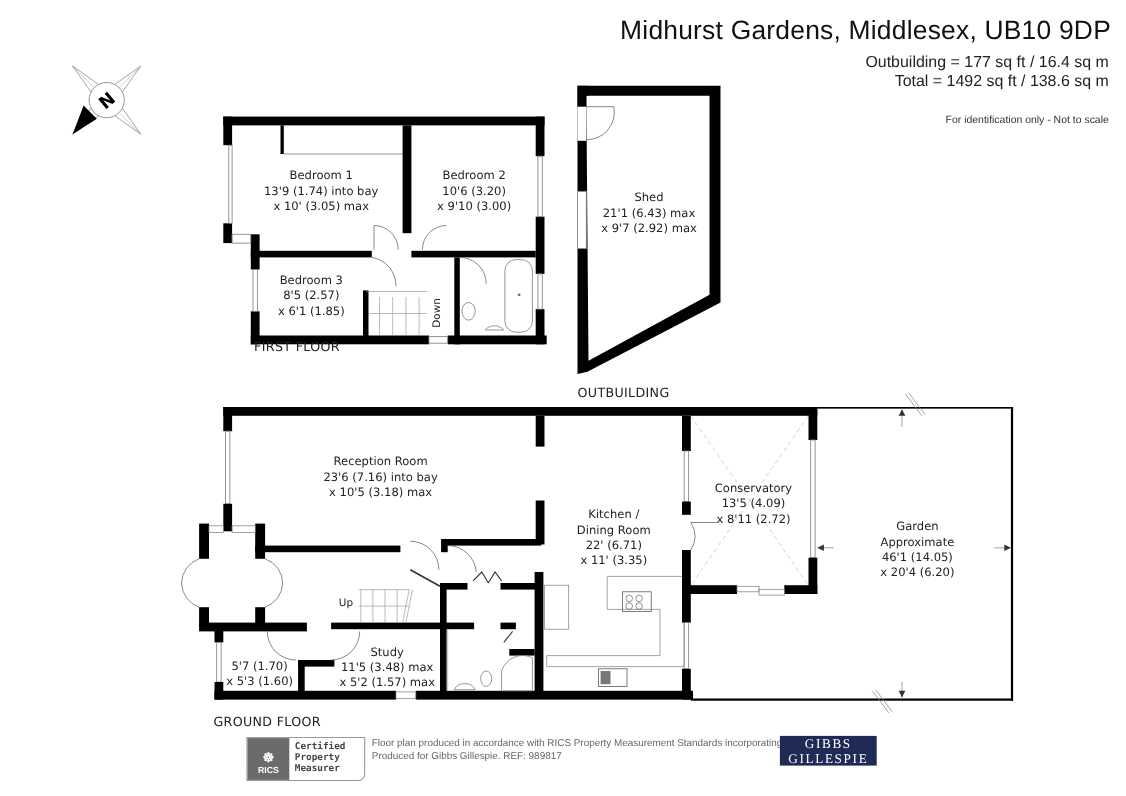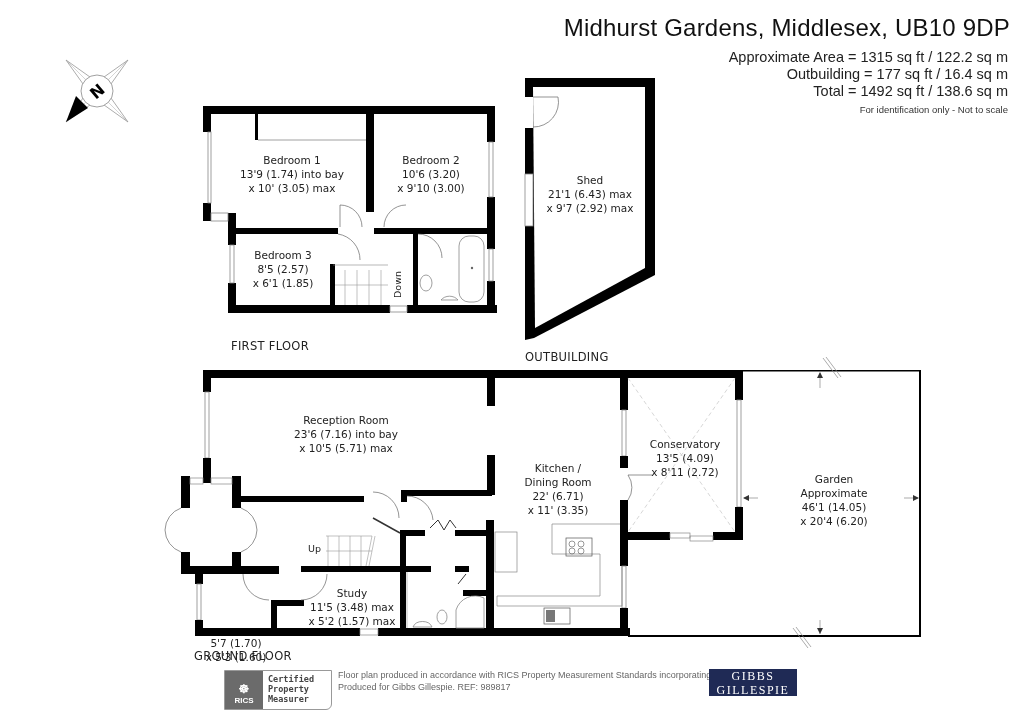--- a/index.html
+++ b/index.html
@@ -16,21 +16,20 @@
   .rics-logo { width:38px; height:38px; background:#6b6b6b; color:#fff; font-family:"Liberation Sans", sans-serif; font-size:8px; font-weight:bold; display:flex; flex-direction:column; align-items:center; justify-content:flex-end; padding-bottom:4px; box-sizing:border-box; }
   .rics-text { padding:3px 5px; font-family:"DejaVu Sans Mono", monospace; font-size:8.5px; line-height:10px; color:#444; font-weight:bold; }
   .footer-text { position:absolute; left:338px; top:670px; font-family:"Liberation Sans", sans-serif; font-size:9px; line-height:11.5px; color:#666; }
   .gg { position:absolute; left:709px; top:669px; width:88px; height:27px; background:#1f2a55; color:#fff; font-family:"Liberation Serif", serif; font-size:12px; line-height:14px; text-align:center; letter-spacing:1.5px; display:flex; flex-direction:column; justify-content:center; }
 </style>
 </head>
 <body>
 
 <div class="title">Midhurst Gardens, Middlesex, UB10 9DP</div>
 <div class="area">
-  <div>Approximate Area = 1315 sq ft / 122.2 sq m</div>
   <div>Outbuilding = 177 sq ft / 16.4 sq m</div>
   <div>Total = 1492 sq ft / 138.6 sq m</div>
 </div>
 <div class="disclaimer">For identification only - Not to scale</div>
 
 <svg class="plan" width="1024" height="724" viewBox="0 0 1024 724">
 
   <g>
     <polygon points="66,60 97,82 128,60 106,91 128,122 97,100 66,122 88,91" fill="none" stroke="#888" stroke-width="0.7"></polygon>
     <line x1="66" y1="60" x2="128" y2="122" stroke="#aaa" stroke-width="0.5"></line>
@@ -221,52 +220,52 @@
   <div>Bedroom 2</div>
   <div>10'6 (3.20)</div>
   <div>x 9'10 (3.00)</div>
 </div>
 <div class="lbl" style="left:283px; top:248px;">
   <div>Bedroom 3</div>
   <div>8'5 (2.57)</div>
   <div>x 6'1 (1.85)</div>
 </div>
 <div class="down" style="left:392px; top:298px;">Down</div>
-<div class="floor" style="left:231px; top:339px;">FIRST FLOOR</div>
+<div class="floor" style="left:231px; top:308px;">FIRST FLOOR</div>
 
 <div class="lbl" style="left:590px; top:173px;">
   <div>Shed</div>
   <div>21'1 (6.43) max</div>
   <div>x 9'7 (2.92) max</div>
 </div>
 <div class="floor" style="left:525px; top:350px;">OUTBUILDING</div>
 
 <div class="lbl" style="left:346px; top:413px;">
   <div>Reception Room</div>
   <div>23'6 (7.16) into bay</div>
-  <div>x 10'5 (5.71) max</div>
+  <div>x 10'5 (3.18) max</div>
 </div>
 <div class="lbl" style="left:558px; top:461px;">
   <div>Kitchen /</div>
   <div>Dining Room</div>
   <div>22' (6.71)</div>
   <div>x 11' (3.35)</div>
 </div>
 <div class="lbl" style="left:685px; top:437px;">
   <div>Conservatory</div>
   <div>13'5 (4.09)</div>
   <div>x 8'11 (2.72)</div>
 </div>
 <div class="lbl" style="left:834px; top:472px;">
   <div>Garden</div>
   <div>Approximate</div>
   <div>46'1 (14.05)</div>
   <div>x 20'4 (6.20)</div>
 </div>
-<div class="lbl" style="left:236px; top:599px;margin-top:37px;">
+<div class="lbl" style="left:236px; top:599px;">
   <div>5'7 (1.70)</div>
   <div>x 5'3 (1.60)</div>
 </div>
 <div class="lbl" style="left:352px; top:586px;">
   <div>Study</div>
   <div>11'5 (3.48) max</div>
   <div>x 5'2 (1.57) max</div>
 </div>
 <div class="small" style="left:308px; top:543px;">Up</div>
 <div class="floor" style="left:194px; top:649px;">GROUND FLOOR</div>

